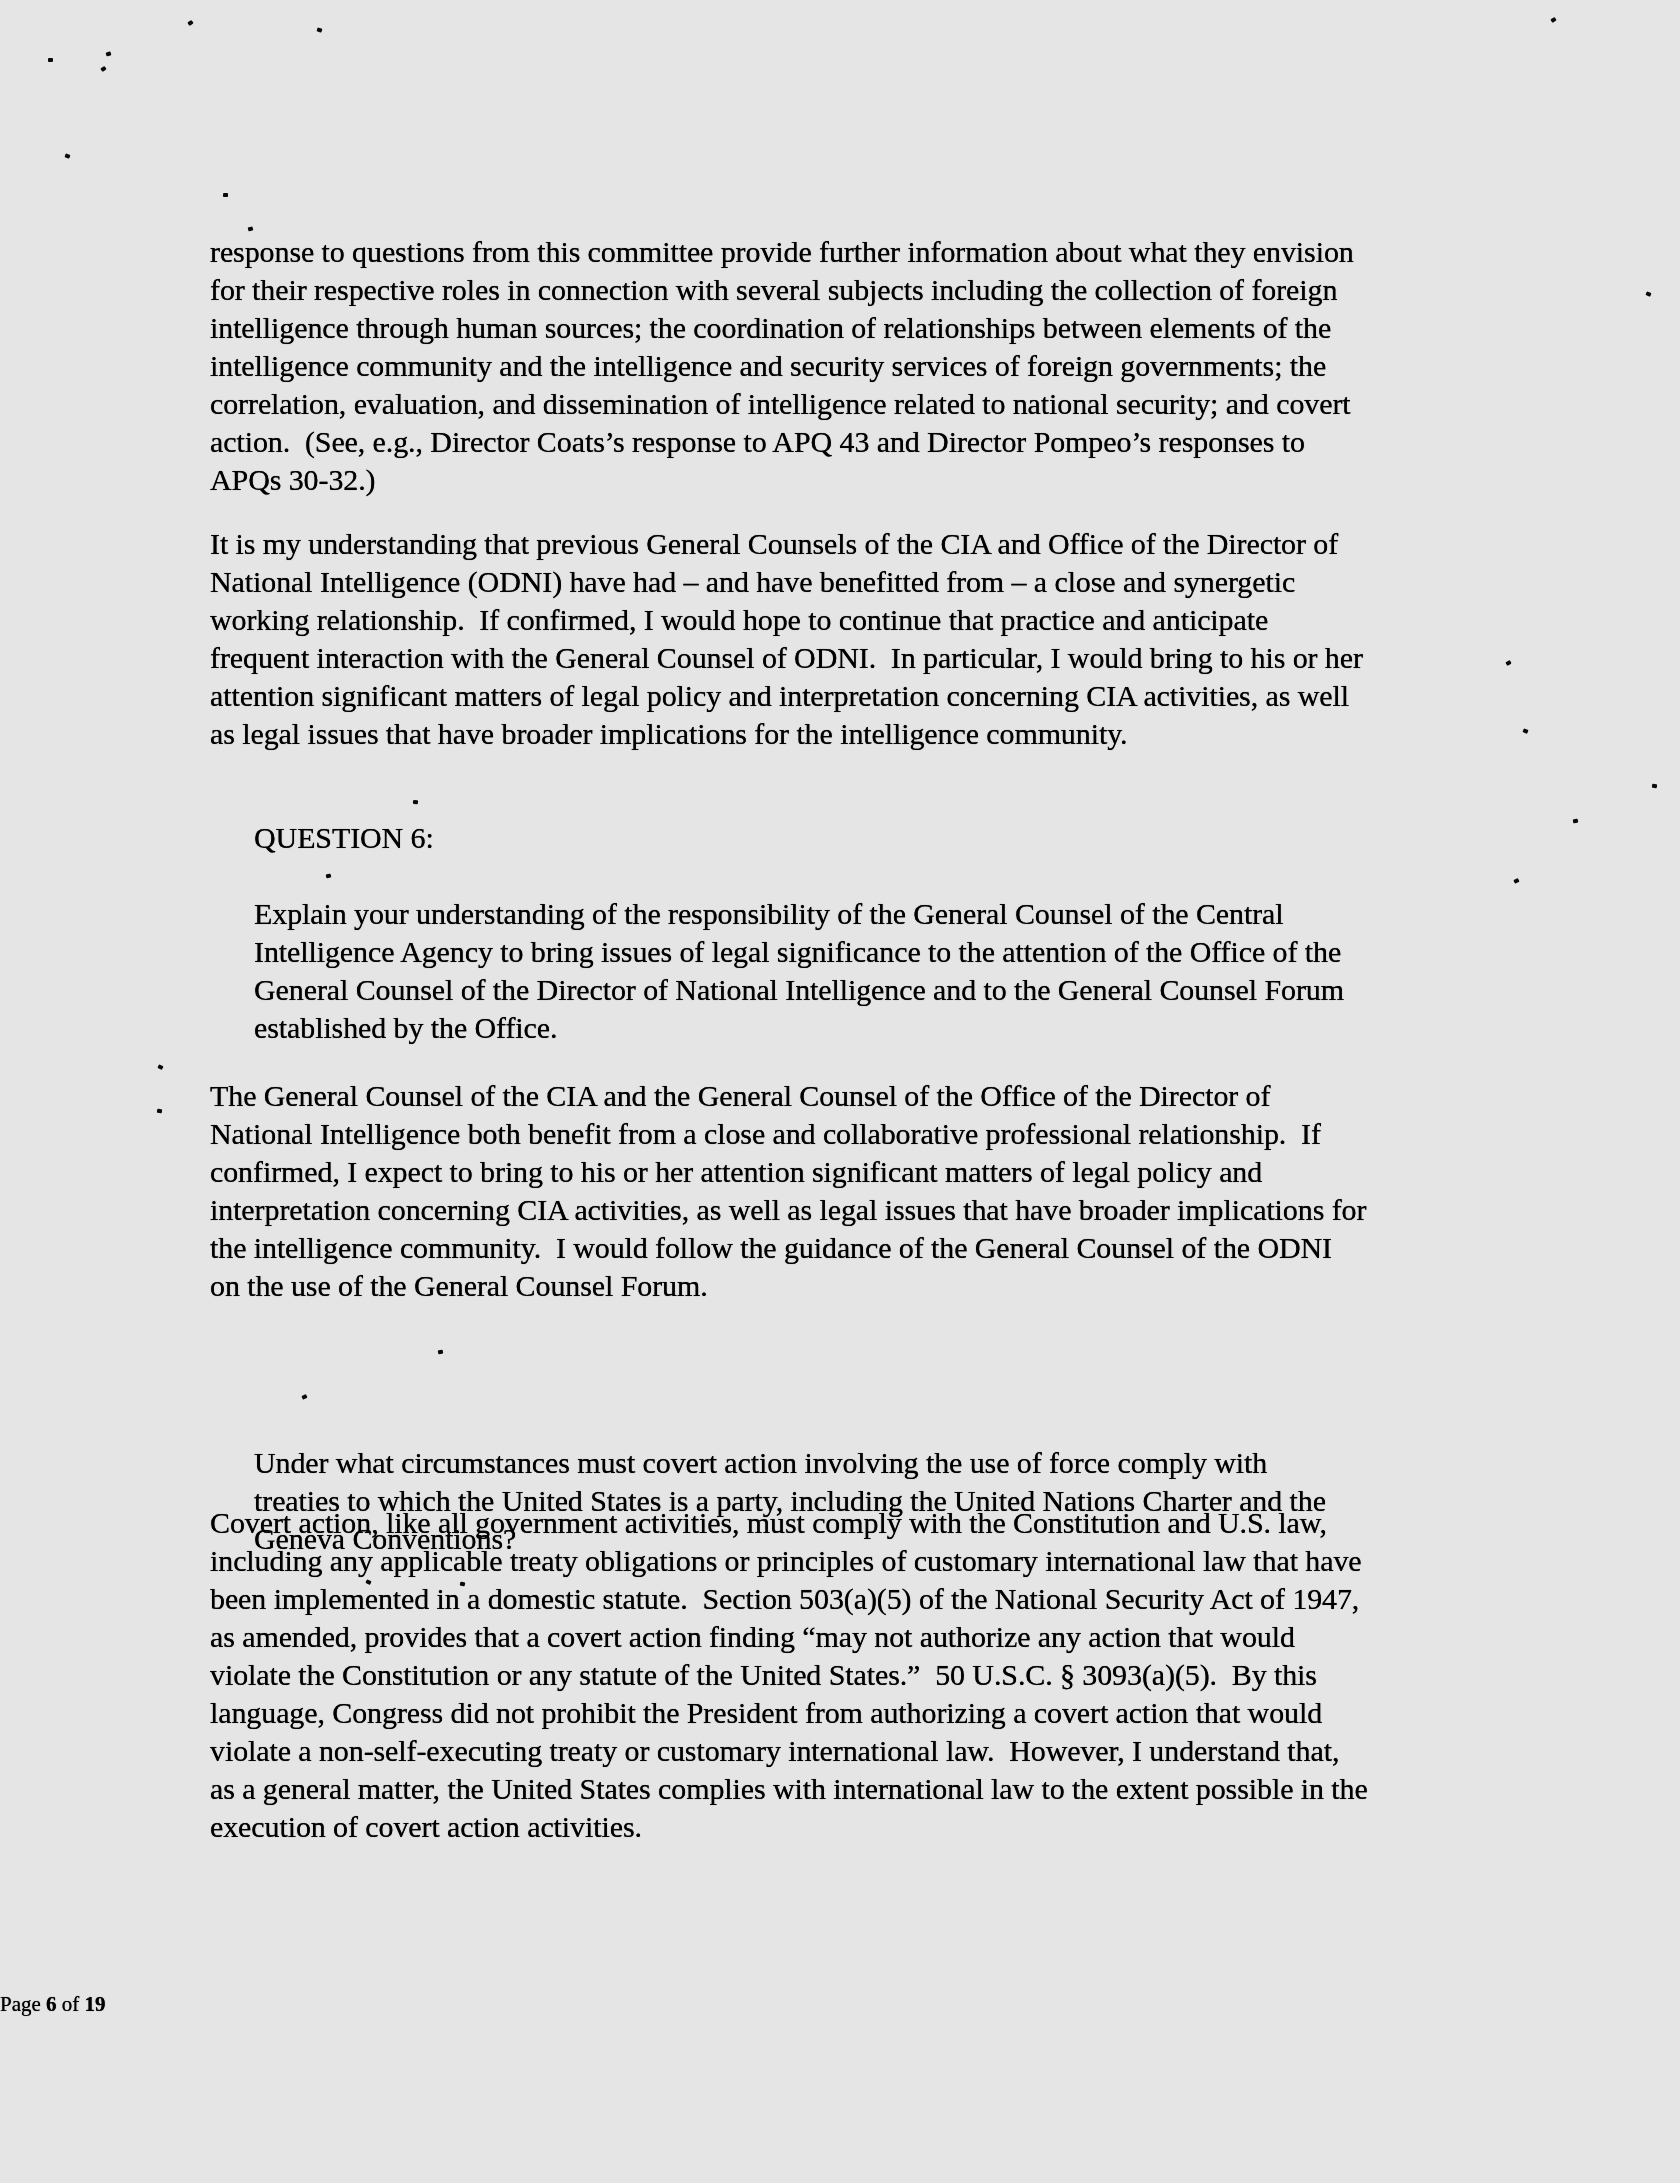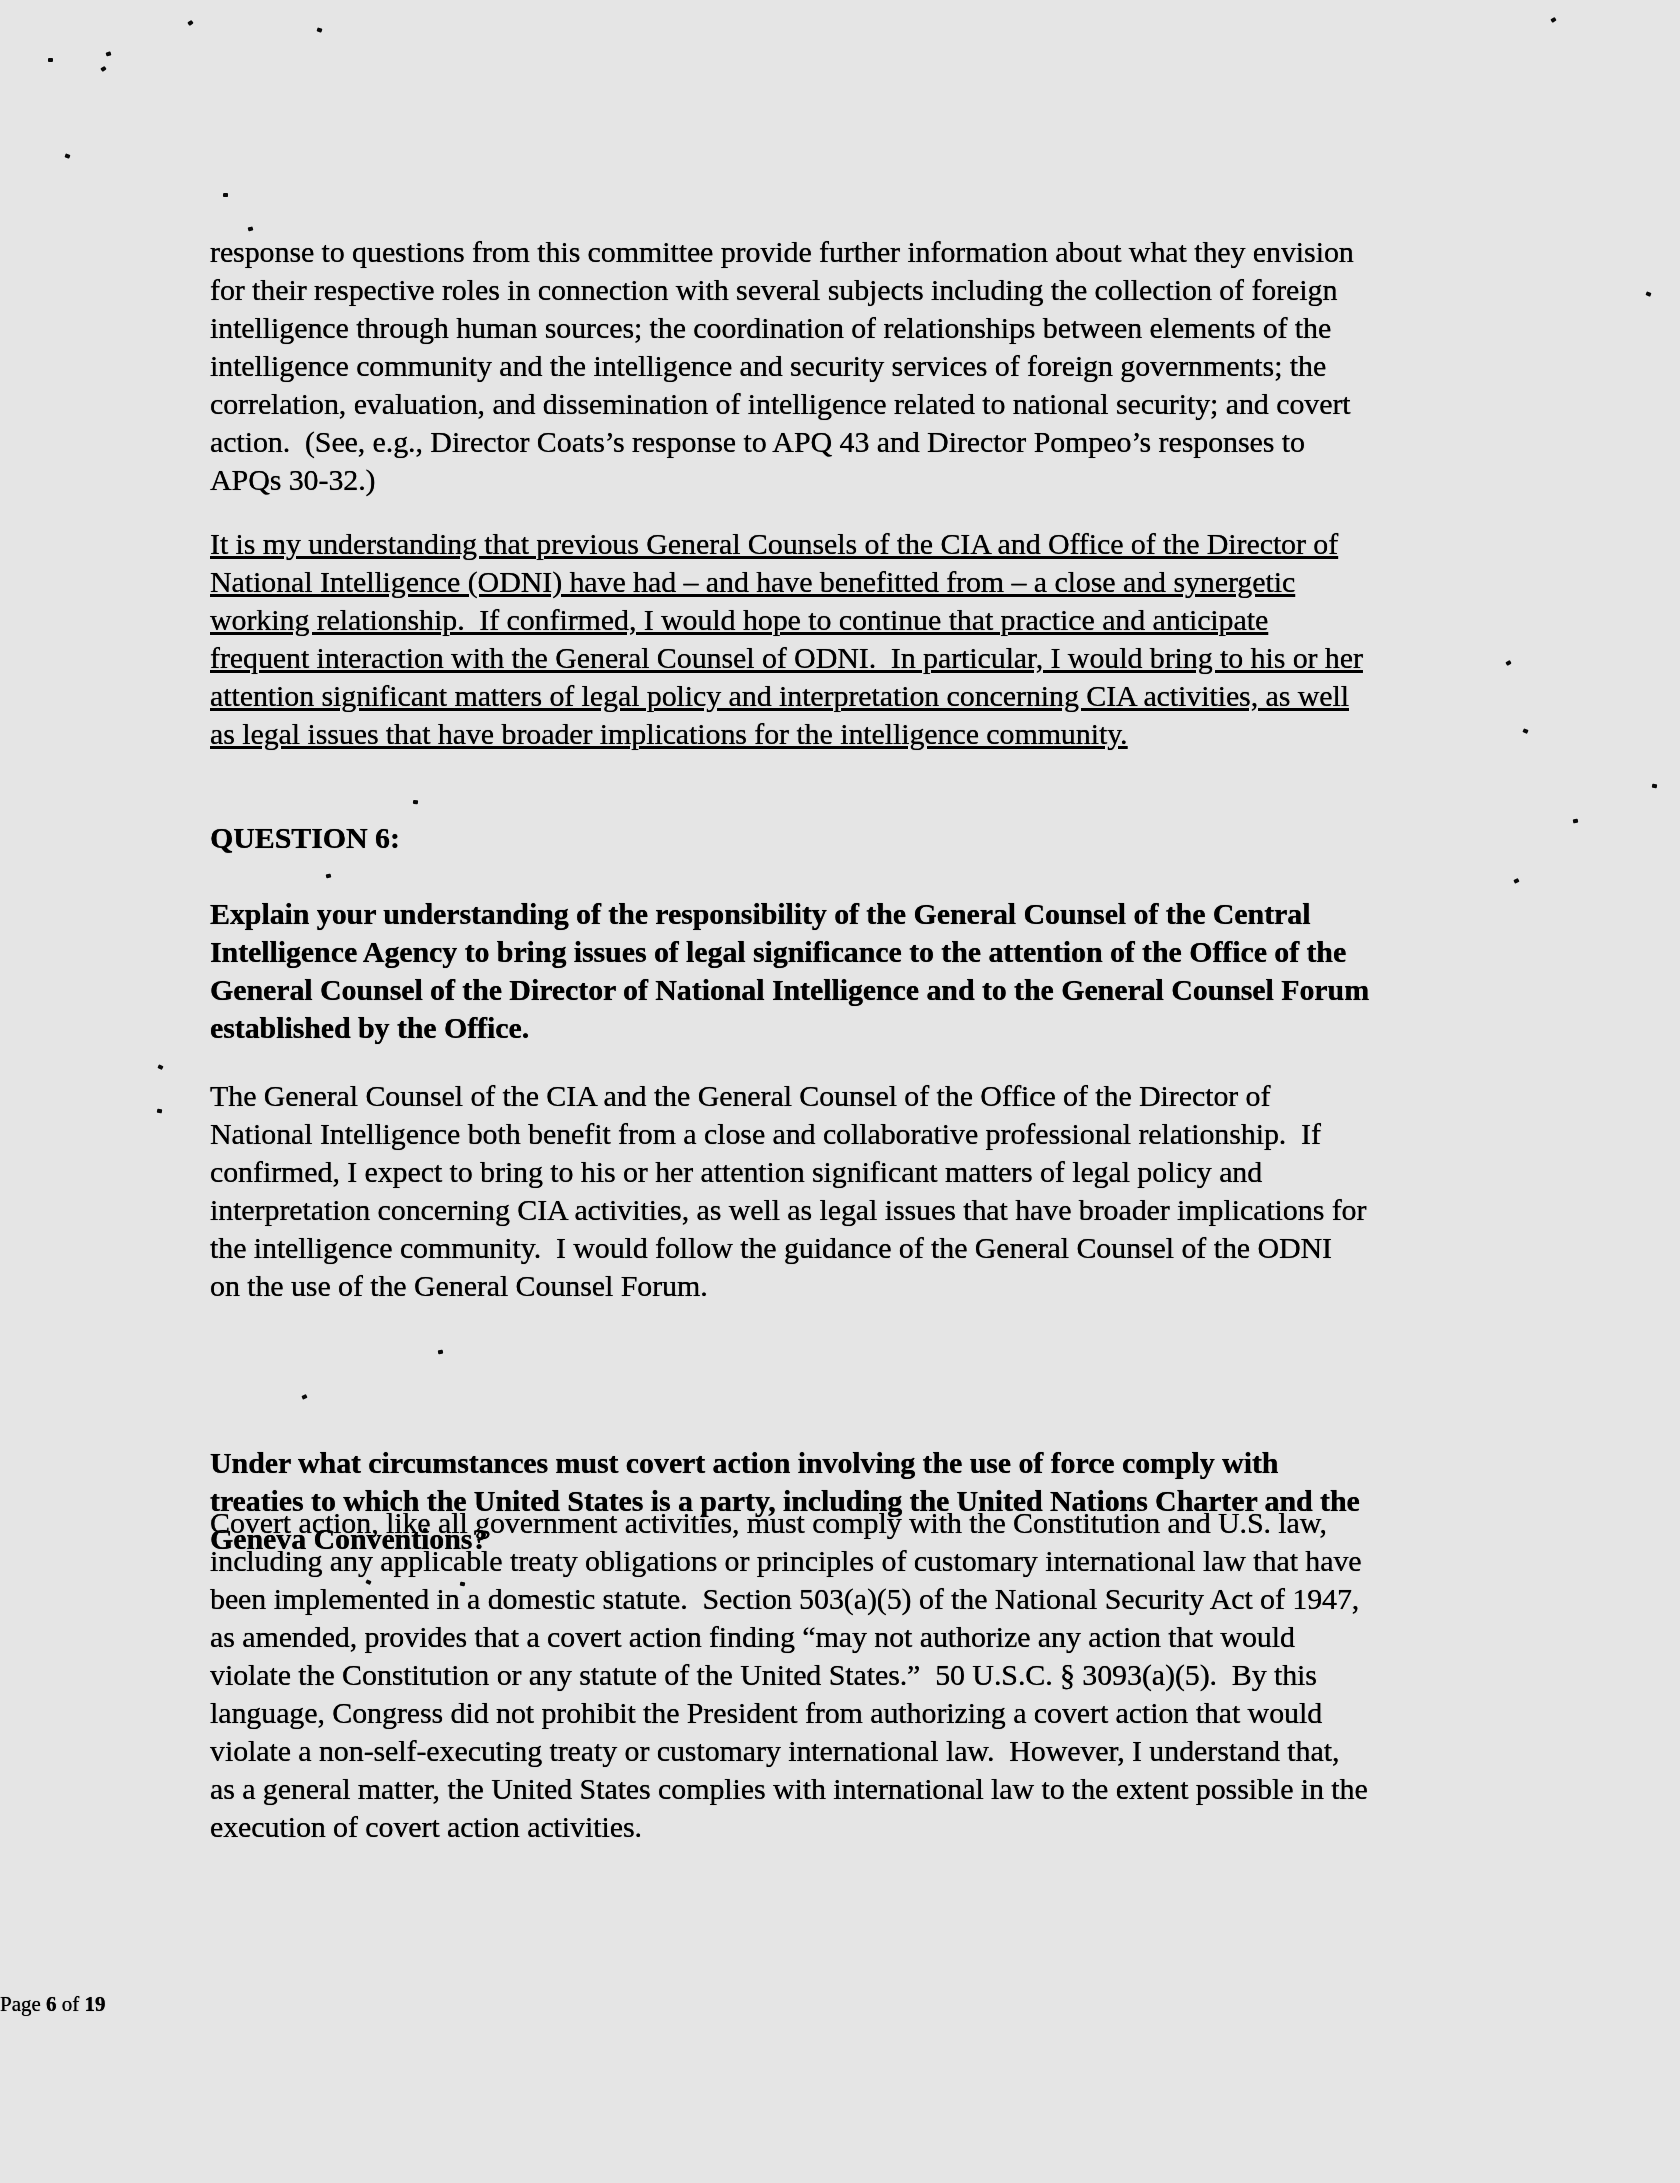--- a/index.html
+++ b/index.html
@@ -24,23 +24,23 @@
   .block {
     position: absolute;
     left: 210px;
     width: 1309px;
     font-size: 30px;
     line-height: 38px;
     white-space: pre-wrap;
     letter-spacing: -0.1px;
     text-shadow: 0 0 0.7px rgba(0,0,0,0.9);
   }
-  .bold { font-weight: 700; }
+  .bold { font-weight: 400; margin-left: 44px; }
   .p-continuation { top: 233px; }
-  .p-odni         { top: 525px; text-decoration: underline; }
+  .p-odni         { top: 525px; }
   .h-q6           { top: 819px; }
   .t-q6           { top: 895px; }
   .a-q6           { top: 1077px; }
   .h-q7           { top: 1369px; }
   .t-q7           { top: 1444px; }
   .a-q7           { top: 1504px; }
   .footer {
     position: absolute;
     top: 1988px;
     left: 0;

